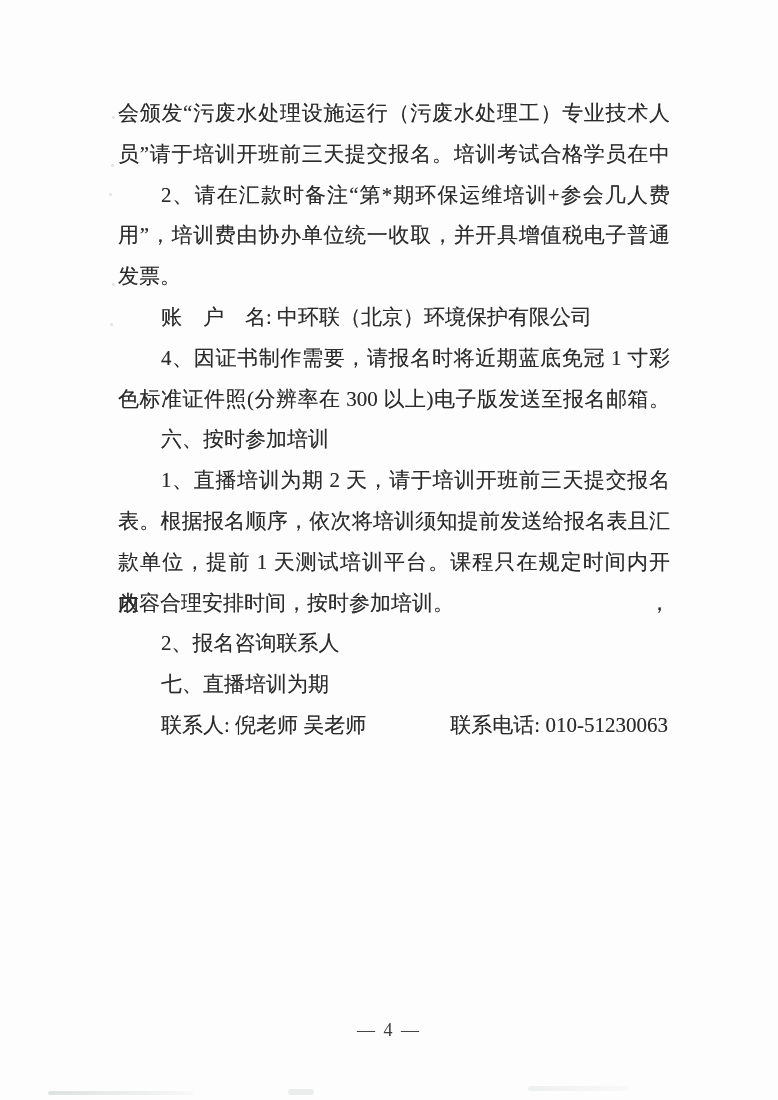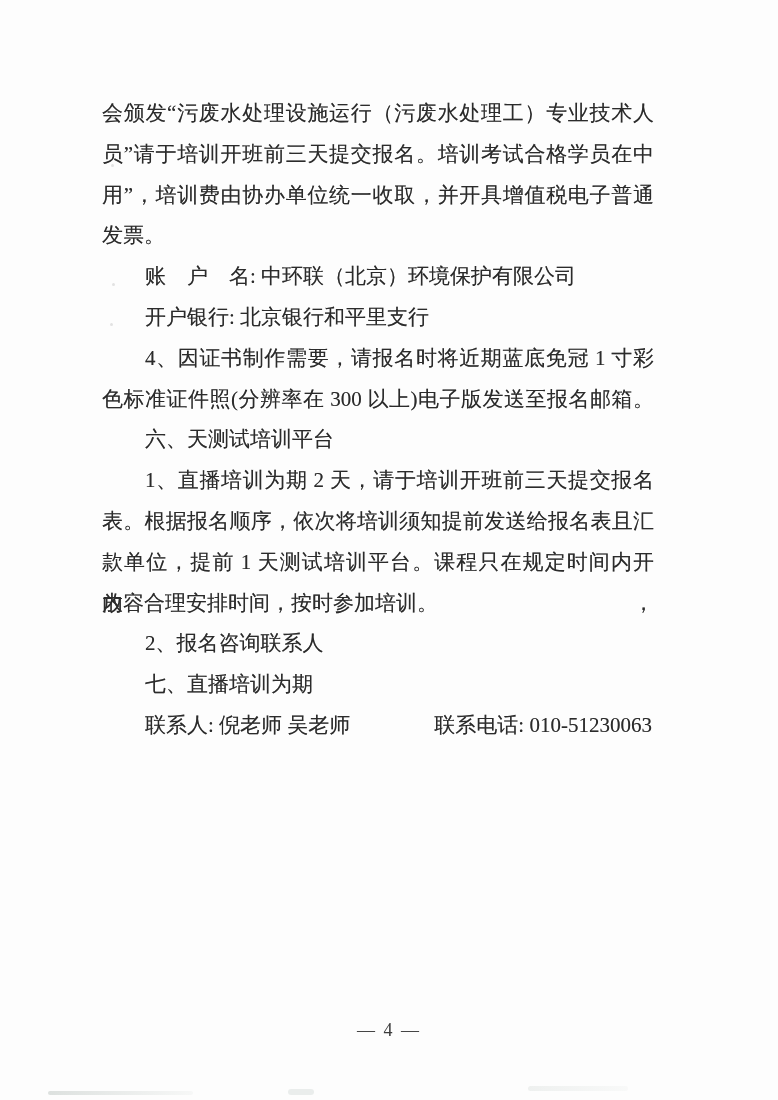--- a/index.html
+++ b/index.html
@@ -10,21 +10,21 @@
   .page {
     position: relative;
     width: 778px;
     height: 1100px;
     background: #fdfdfd;
     overflow: hidden;
     font-family: "Liberation Serif", "DejaVu Serif", serif;
   }
   .content {
     position: absolute;
-    left: 102px;
+    left: 118px;
     top: 93px;
     width: 552px;
     font-size: 21px;
     color: #2b2b2b;
     text-shadow: 0 0 0.5px rgba(70, 70, 70, 0.55);
   }
   .line {
     height: 40.8px;
     line-height: 40.8px;
     white-space: nowrap;
@@ -77,27 +77,27 @@
   .speck.p5 { left: 110px; top: 323px; }
 </style>
 </head>
 <body>
 
 <div class="page">
 
   <div class="content">
       <div class="line justify">会颁发“污废水处理设施运行（污废水处理工）专业技术人</div>
       <div class="line justify">员”请于培训开班前三天提交报名。培训考试合格学员在中</div>
+      <div class="line justify indent">2、请在汇款时备注“第*期环保运维培训+参会几人费</div>
       <div class="line justify">用”，培训费由协办单位统一收取，并开具增值税电子普通</div>
       <div class="line left">发票。</div>
       <div class="line indent">账　户　名: 中环联（北京）环境保护有限公司</div>
-      <div class="line indent">开户银行: 北京银行和平里支行</div>
       <div class="line justify indent">4、因证书制作需要，请报名时将近期蓝底免冠 1 寸彩</div>
       <div class="line justify">色标准证件照(分辨率在 300 以上)电子版发送至报名邮箱。</div>
-      <div class="line indent">六、天测试培训平台</div>
+      <div class="line indent">六、按时参加培训</div>
       <div class="line justify indent">1、直播培训为期 2 天，请于培训开班前三天提交报名</div>
       <div class="line justify">表。根据报名顺序，依次将培训须知提前发送给报名表且汇</div>
       <div class="line justify">款单位，提前 1 天测试培训平台。课程只在规定时间内开放，</div>
       <div class="line left">内容合理安排时间，按时参加培训。</div>
       <div class="line indent">2、报名咨询联系人</div>
       <div class="line indent">七、直播培训为期</div>
       <div class="line indent">联系人: 倪老师 吴老师　　　　联系电话: 010-51230063</div>
     </div>
 
   <div class="footer">— 4 —</div>

